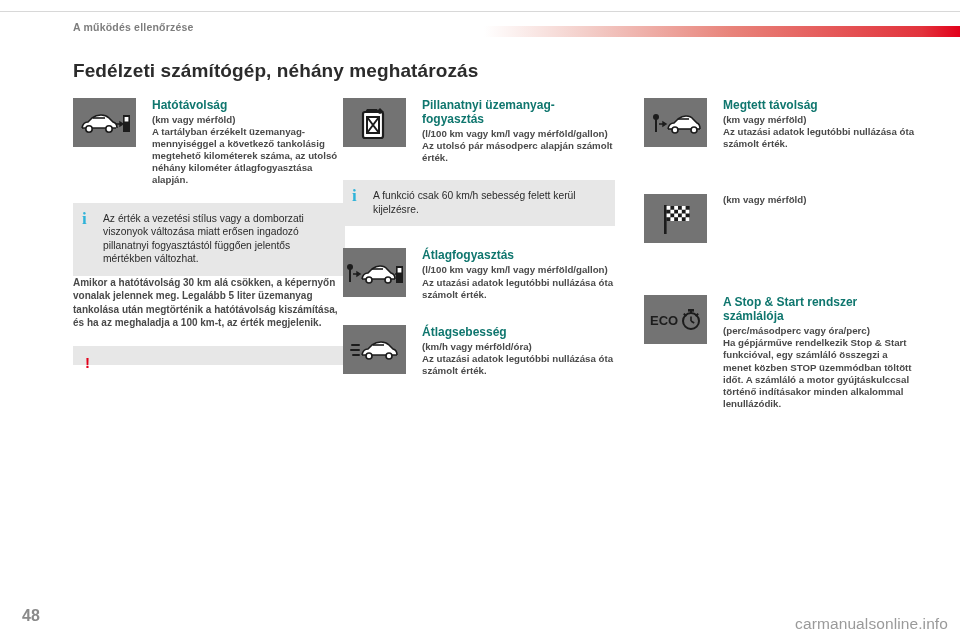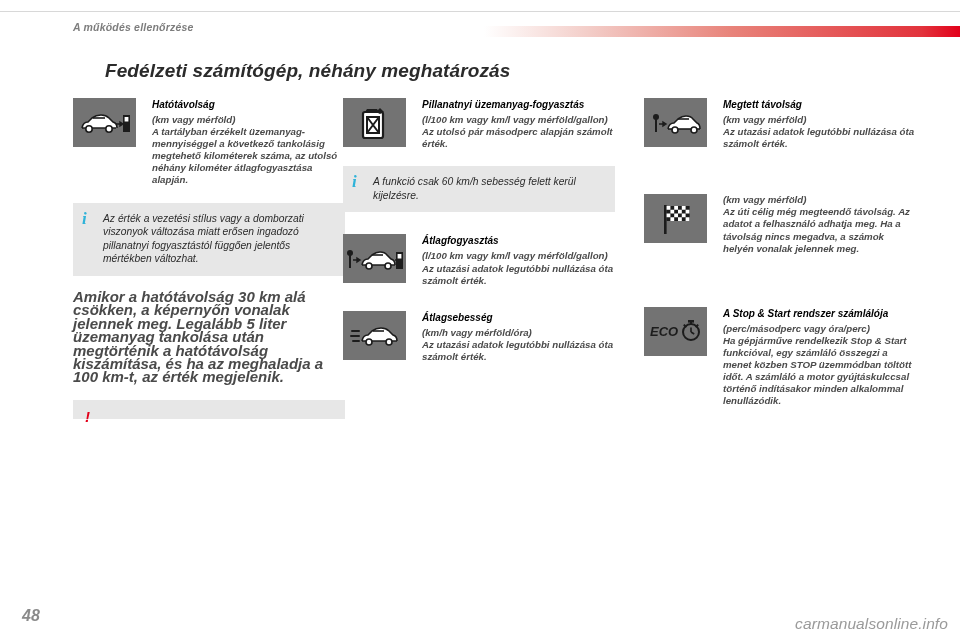--- a/index.html
+++ b/index.html
@@ -6,21 +6,20 @@
   html, body {
     width: 960px; height: 640px;
     background: #ffffff;
     font-family: "Liberation Sans", sans-serif;
     overflow: hidden;
   }
   #page {
     position: relative;
     width: 960px; height: 640px;
     background: #ffffff;
-    font-style: italic;
   }
 
   
   .header-rule {
     position: absolute;
     left: 0; top: 11px;
     width: 960px; height: 1px;
     background: #d8d8d8;
   }
   .running-head {
@@ -41,21 +40,20 @@
 
   
   .page-title {
     position: absolute;
     left: 73px; top: 60px;
     font-size: 19px;
     font-weight: bold;
     color: #2b2b2b;
     letter-spacing: .1px;
     white-space: nowrap;
-    margin-left: 32px;
   }
 
   
   .col { position: absolute; top: 98px; width: 272px; }
   .col-1 { left: 73px; }
   .col-2 { left: 343px; }
   .col-3 { left: 644px; }
 
   
   .entry { position: relative; margin-bottom: 6px; }
@@ -65,42 +63,42 @@
     width: 63px; height: 49px;
     background: #737373;
     display: flex;
     align-items: center;
     justify-content: center;
   }
   .entry-body {
     margin-left: 79px;
   }
   .entry-title {
-    font-size: 10px;
-    font-weight: bold;
-    color: #000000;
+    font-size: 12px;
+    font-weight: bold;
+    color: #0f766e;
     line-height: 14px;
     margin-bottom: 2px;
   }
   .entry-text {
     font-size: 9.7px;
     font-weight: bold;
     color: #4a4a4a;
     line-height: 12.1px;
   }
   .entry-text .unit { display: block; }
   .entry-text .desc { display: block; }
 
   
   .para {
-    font-size: 15px;
+    font-size: 10px;
     font-weight: bold;
     color: #4a4a4a;
     line-height: 13.4px;
-    margin-top: 14px;
+    margin-top: 0;
   }
 
   
   .callout {
     position: relative;
     background: #e7e7e7;
     padding: 9px 10px 10px 30px;
     margin-top: 16px;
   }
   .callout .glyph {
@@ -325,21 +323,20 @@
               <rect x="11.4" y="15.25" width="3.8" height="3.75"></rect>
               <rect x="19" y="15.25" width="3.8" height="3.75"></rect>
               <rect x="26.6" y="15.25" width="3.8" height="3.75"></rect>
             </g>
           </g>
         </svg>
       </div>
       <div class="entry-body">
         <div class="entry-text">
           <span class="unit">(km vagy mérföld)</span>
-          <span class="desc">Az úti célig még megteendő távolság. Az adatot a felhasználó adhatja meg. Ha a távolság nincs megadva, a számok helyén vonalak jelennek meg.</span>
         </div>
       </div>
     </div>
 
     <div class="entry" style="margin-top:52px">
       <div class="icon-box">
         <svg width="54" height="26" viewBox="0 0 54 26">
           <text class="eco-text" x="1" y="18">ECO</text>
           <g transform="translate(33,4)">
             <circle cx="9" cy="10" r="8" fill="none" stroke="#1c1c1c" stroke-width="2"></circle>

